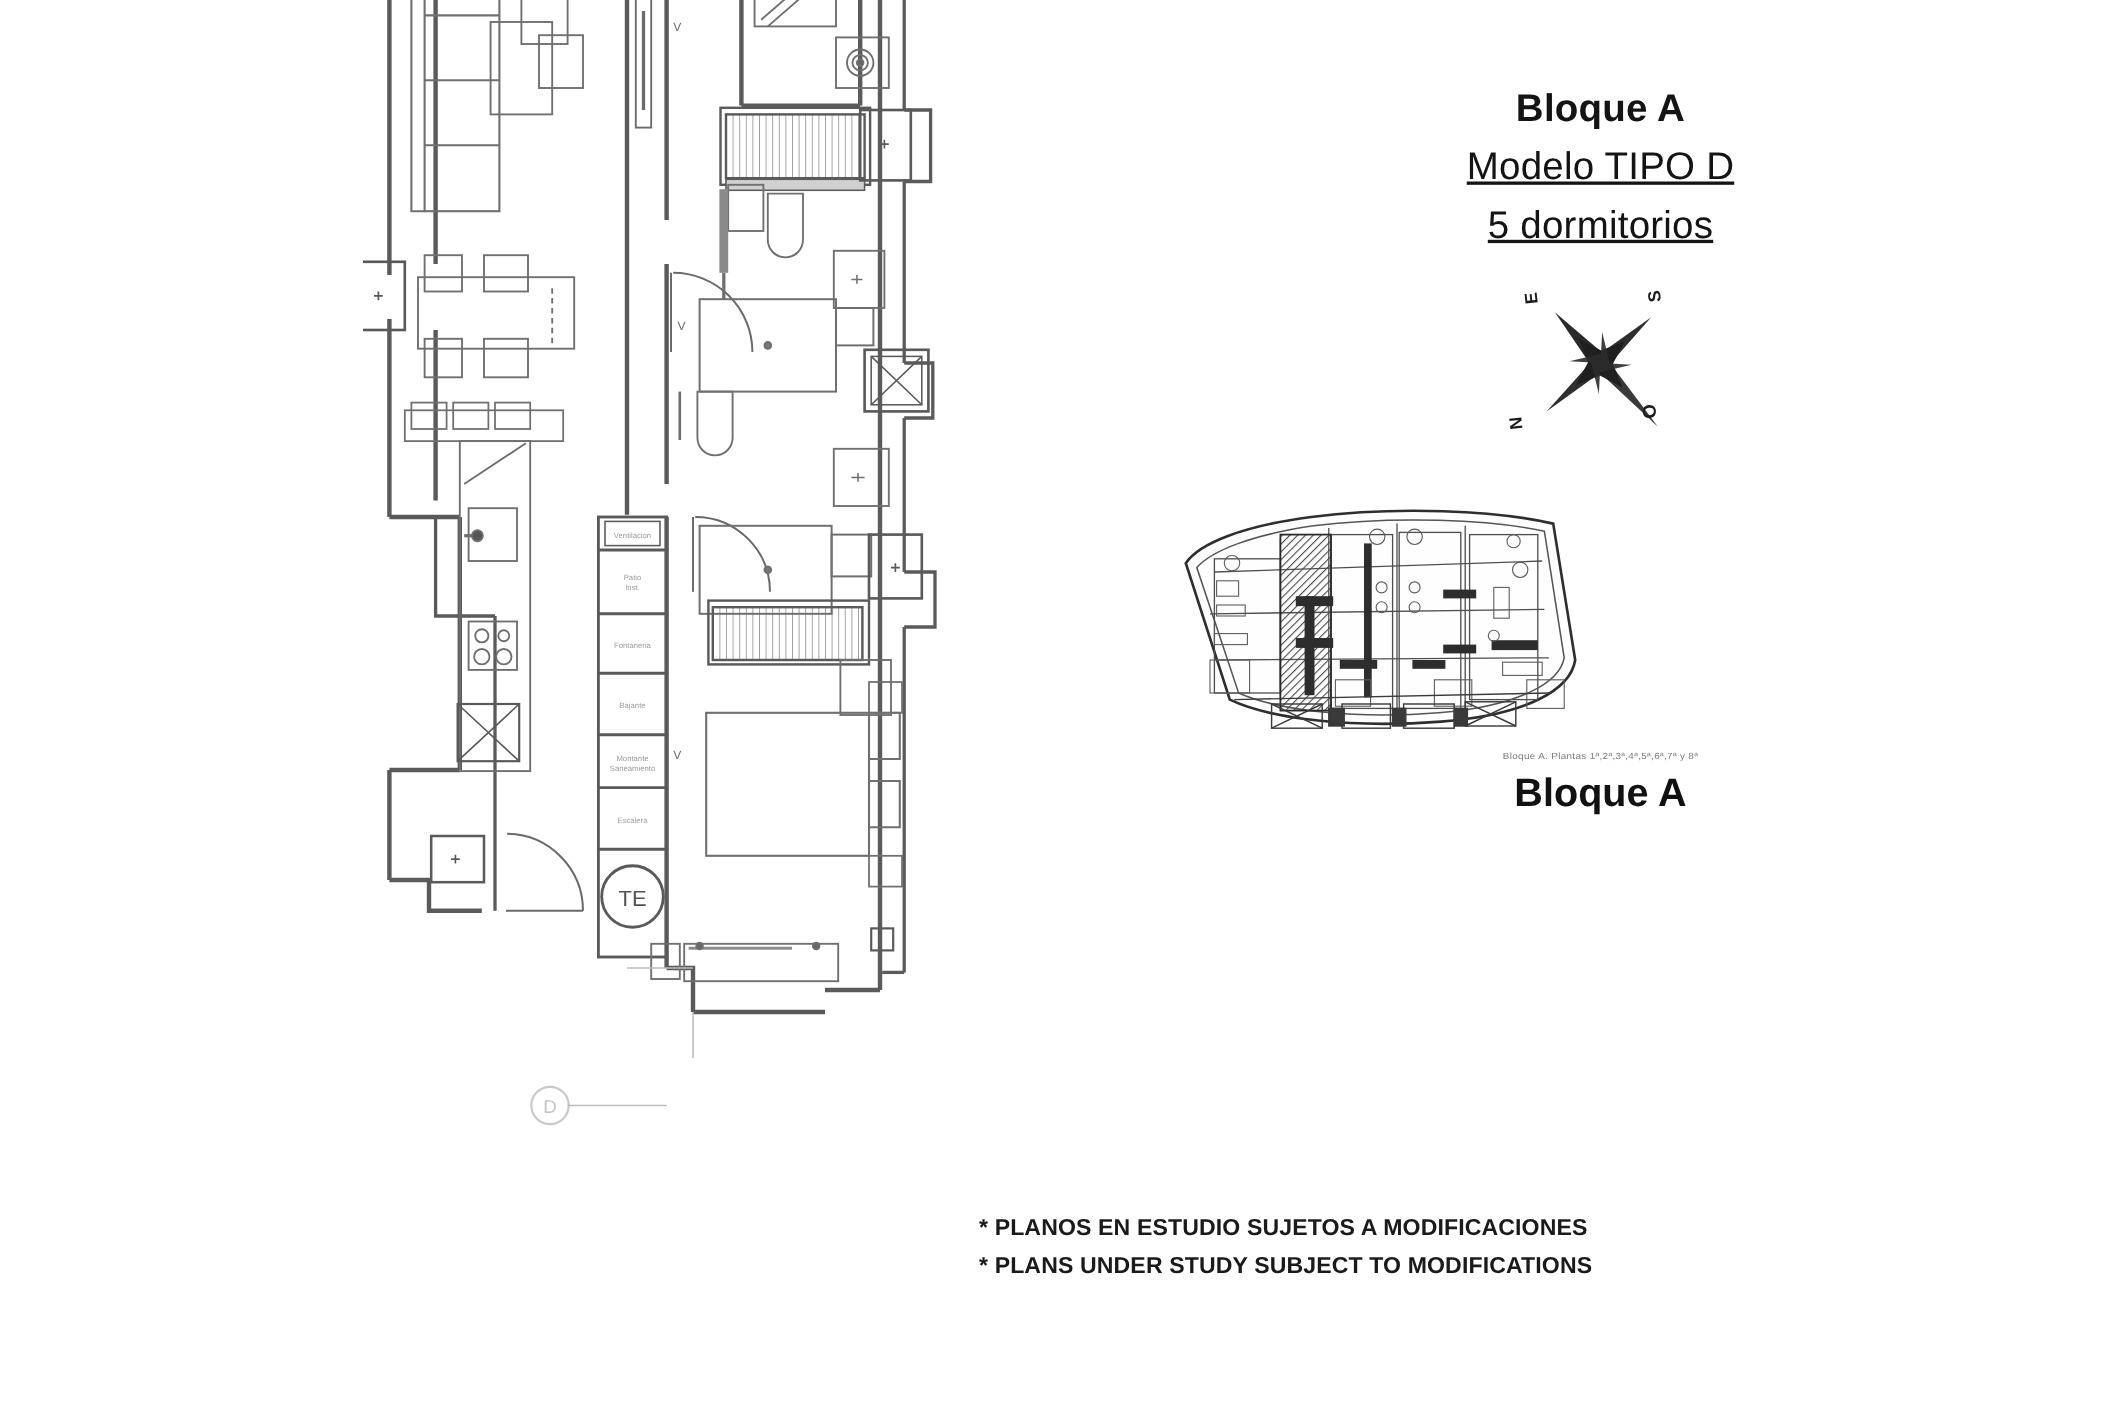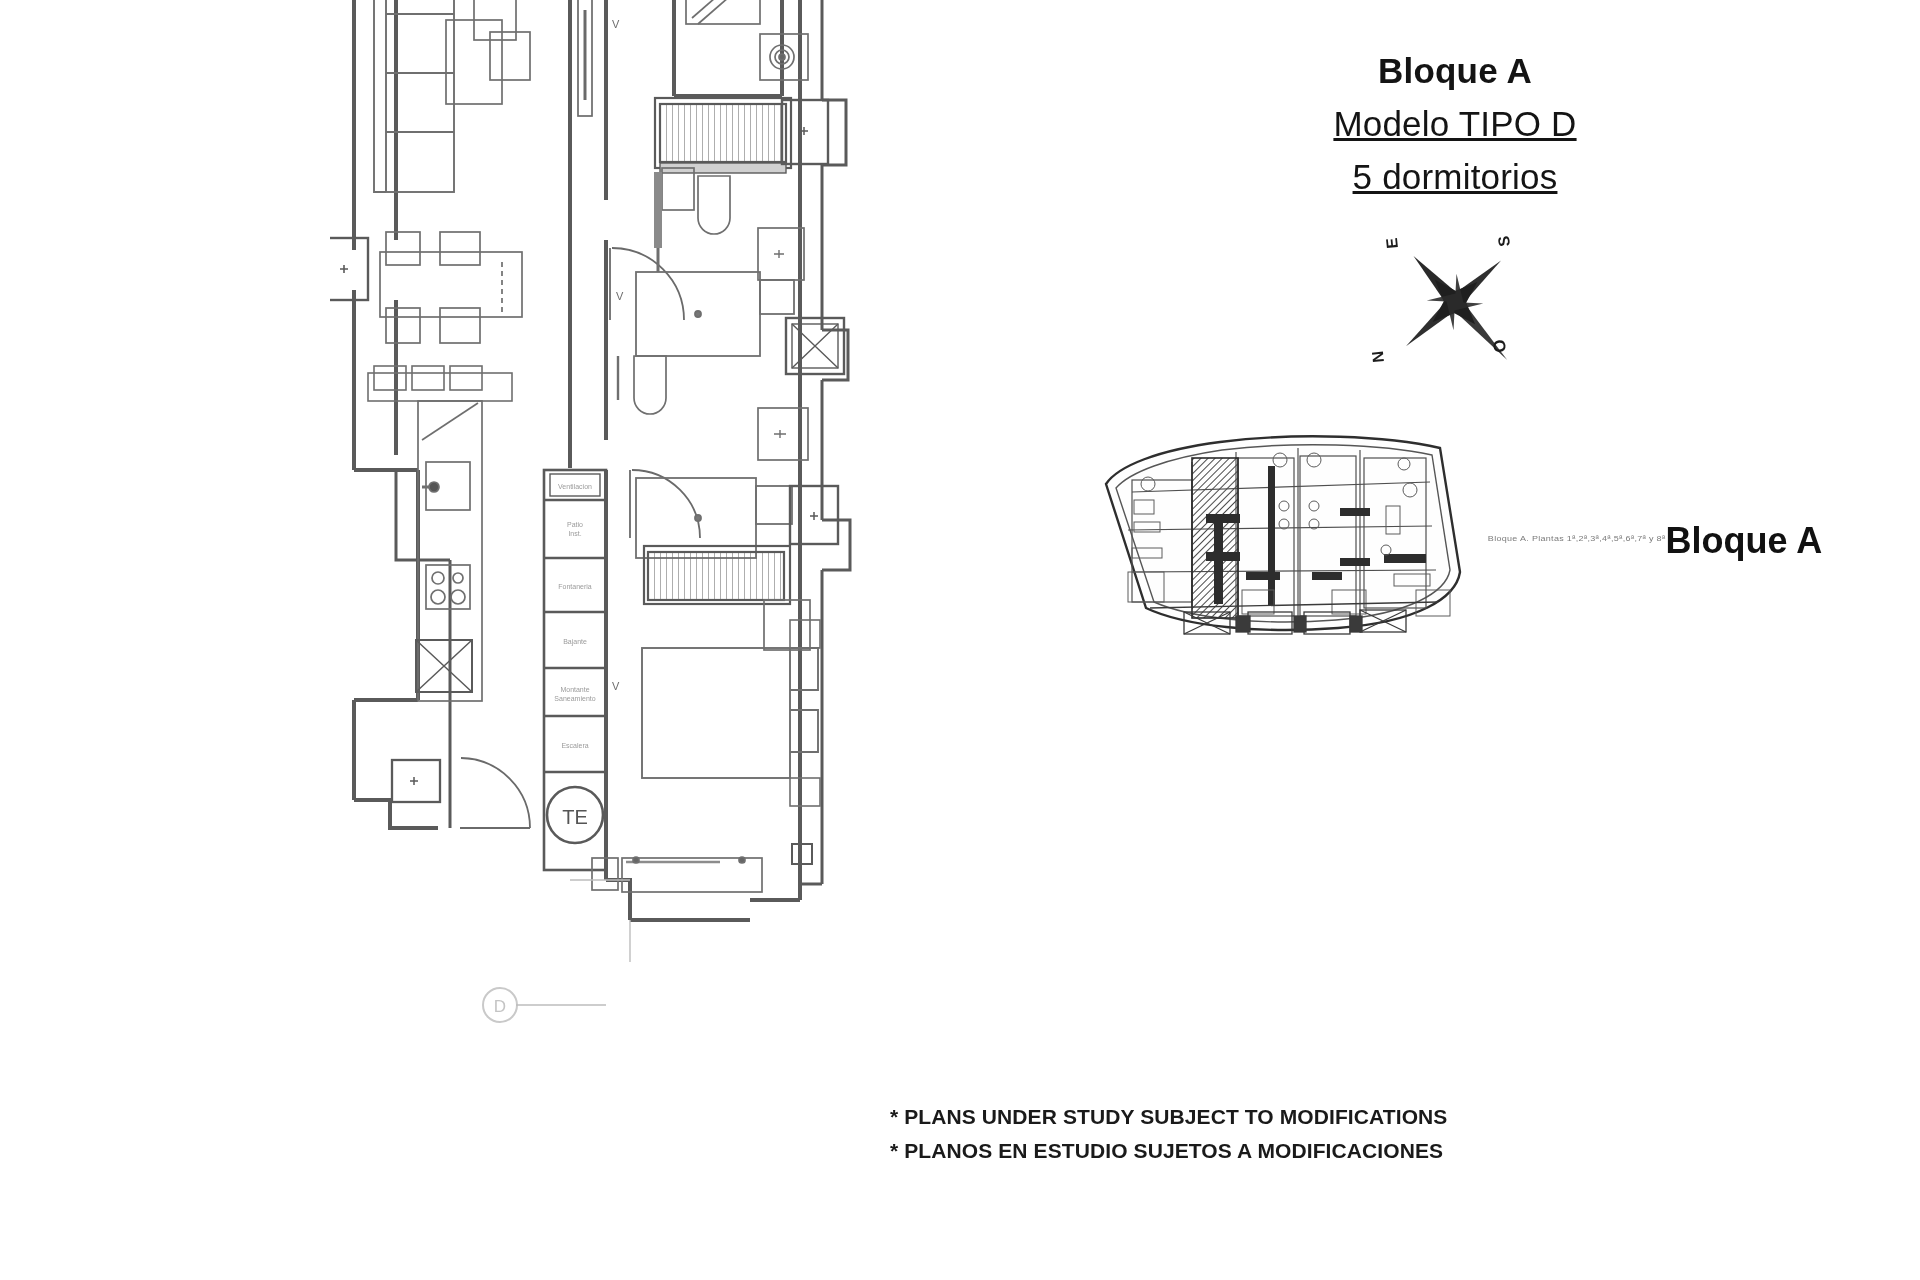--- a/index.html
+++ b/index.html
@@ -31,21 +31,21 @@
     top: 0px;
     width: 720px;
     height: 1040px;
   }
   .plan-svg { display: block; }
 
   
   .info-col {
     position: absolute;
     left: 1060px;
-    top: 44px;
+    top: 72px;
     width: 790px;
     text-align: center;
   }
 
   .title-block { text-align: center; }
   .title-line {
     font-size: 35px;
     font-weight: 700;
     letter-spacing: 0.2px;
     line-height: 1.52;
@@ -62,21 +62,21 @@
     margin-top: 26px;
     display: flex;
     justify-content: center;
   }
 
   
   .keyplan-wrap {
     margin-top: 42px;
     display: flex;
     justify-content: center;
-    align-items: center;
+    flex-direction: column;
   }
   .keyplan-caption {
     font-size: 9px;
     color: #7b7b7b;
     margin-top: 2px;
     letter-spacing: 0.3px;
     white-space: nowrap;
     transform: scaleY(0.9);
   }
   .keyplan-label {
@@ -508,17 +508,17 @@
       </svg>
 
       <div class="keyplan-caption">Bloque A. Plantas 1ª,2ª,3ª,4ª,5ª,6ª,7ª y 8ª</div>
 
       <div class="keyplan-label">Bloque A</div>
     </div>
 
   </div>
 
   <div class="footer-notes">
+    <div class="footer-line">* PLANOS EN ESTUDIO SUJETOS A MODIFICACIONES</div>
     <div class="footer-line">* PLANS UNDER STUDY SUBJECT TO MODIFICATIONS</div>
-    <div class="footer-line">* PLANOS EN ESTUDIO SUJETOS A MODIFICACIONES</div>
   </div>
 
 </div>
 
 </body></html>

